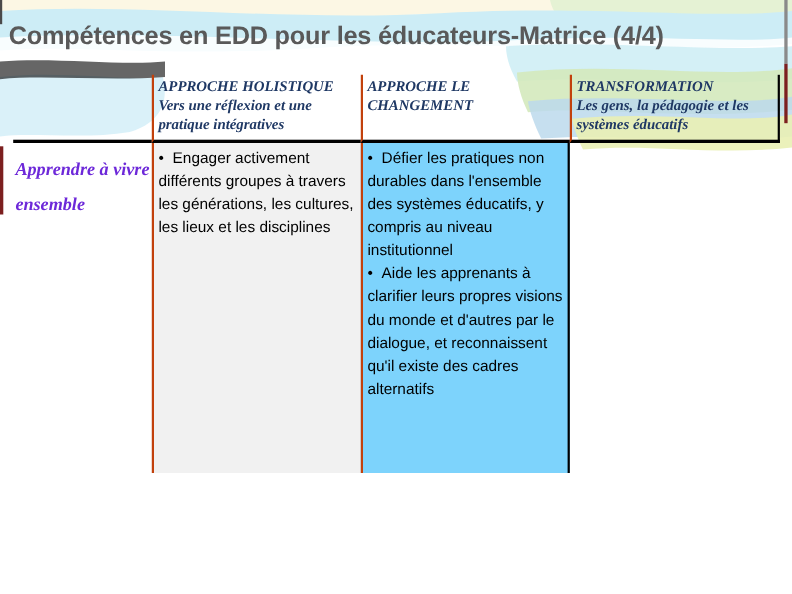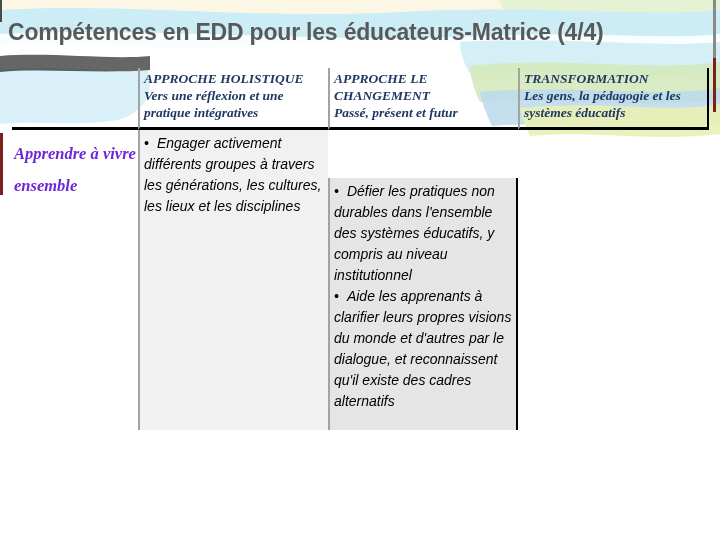--- a/index.html
+++ b/index.html
@@ -19,42 +19,42 @@
     font-size:23px; font-weight:bold; color:#595959; letter-spacing:-0.2px;
     font-family:"Liberation Sans", sans-serif;
   }
 
   .matrix {
     position:absolute; left:12px; top:68px; width:697px; height:472px;
     display:grid;
     grid-template-columns:126px 190px 190px 1fr;
     grid-template-rows:62px 1fr;
   }
-  .cell { box-sizing:border-box;font-style:italic; }
-  .vl  { border-left:2px solid #a3a3a3; }
+  .cell { box-sizing:border-box; }
+  .vl  { border-left:2px solid #c2410c; }
   .vr  { border-right:2px solid #000; }
   .hb  { border-bottom:3px solid #000; }
 
   .head {
     padding:2px 4px 0 4px;
     font-family:"Liberation Serif", serif;
     font-style:italic; font-weight:bold;
     font-size:13.5px; line-height:1.27; color:#1f3864;
     background:transparent;
   }
   .head .h-title { margin:0; }
   .head .h-sub   { margin:0; }
 
   .body-cell {
     padding:3px 4px 0 4px;
     font-size:14px; line-height:1.5; color:#000;
     font-family:"Liberation Sans", sans-serif;
   }
   .fill-gray { background:#f1f1f1; }
-  .fill-white{ background:#e5e5e5;margin-top:48px; }
+  .fill-white{ background:#7dd3fc; }
 
   .bullet { margin:0; }
   .bullet .b { margin-right:8px; }
 
   .rowhead-body {
     padding:8px 2px 0 2px;
     font-family:"Liberation Serif", serif;
     font-style:italic; font-weight:bold;
     font-size:16.5px; line-height:1.95; color:#6d28d9;
     background:transparent;
@@ -91,21 +91,20 @@
 
     <div class="cell hb"></div>
 
     <div class="cell head vl hb">
       <div class="h-title">APPROCHE HOLISTIQUE</div>
       <div class="h-sub">Vers une réflexion et une pratique intégratives</div>
     </div>
 
     <div class="cell head vl hb">
       <div class="h-title">APPROCHE LE CHANGEMENT</div>
-      <div class="h-sub">Passé, présent et futur</div>
     </div>
 
     <div class="cell head vl vr hb">
       <div class="h-title">TRANSFORMATION</div>
       <div class="h-sub">Les gens, la pédagogie et les systèmes éducatifs</div>
     </div>
 
     <div class="cell rowhead-body">
       <div class="rh-competence">Apprendre à vivre ensemble</div>
     </div>

